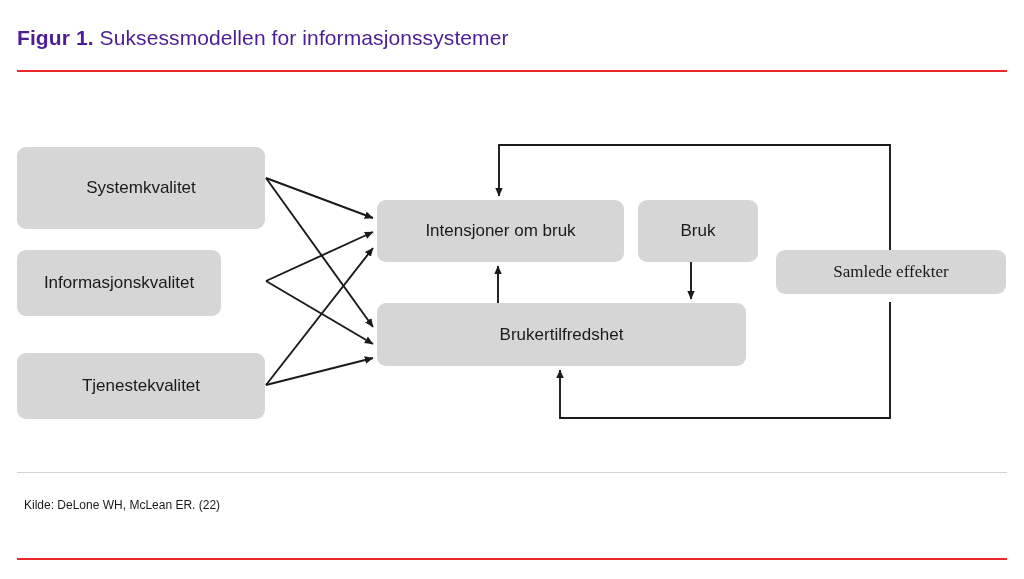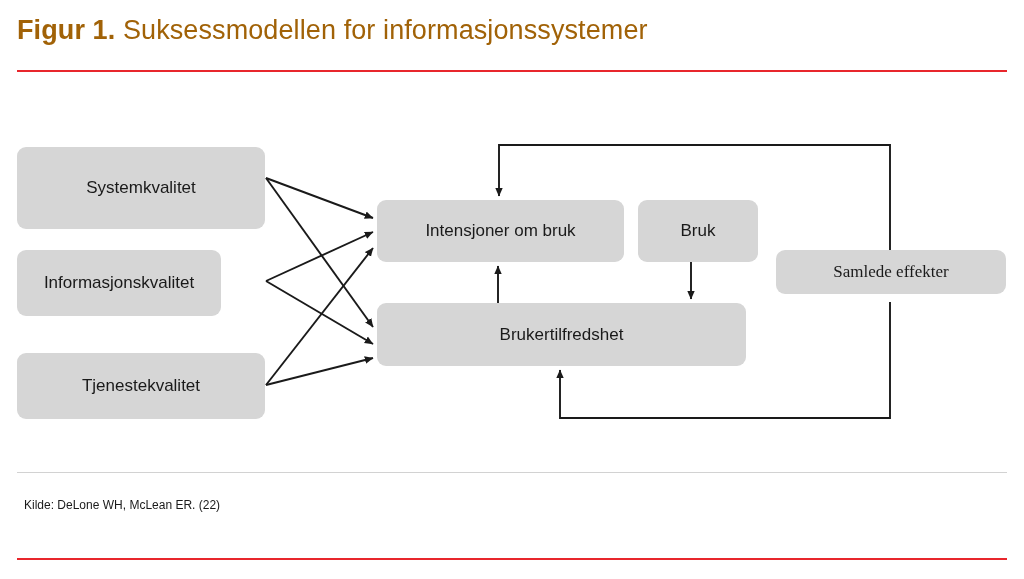--- a/index.html
+++ b/index.html
@@ -17,24 +17,24 @@
     width: 1024px;
     height: 579px;
     background: #ffffff;
     overflow: hidden;
   }
 
   
   #figure-title {
     position: absolute;
     left: 17px;
-    top: 16px;
-    font-size: 27px;
+    top: 24px;
+    font-size: 21px;
     line-height: 28px;
-    color: #a16207;
+    color: #4c1d95;
     white-space: nowrap;
     letter-spacing: 0.1px;
   }
   #figure-title .label {
     font-weight: 700;
   }
   #figure-title .caption {
     font-weight: 400;
   }
 

